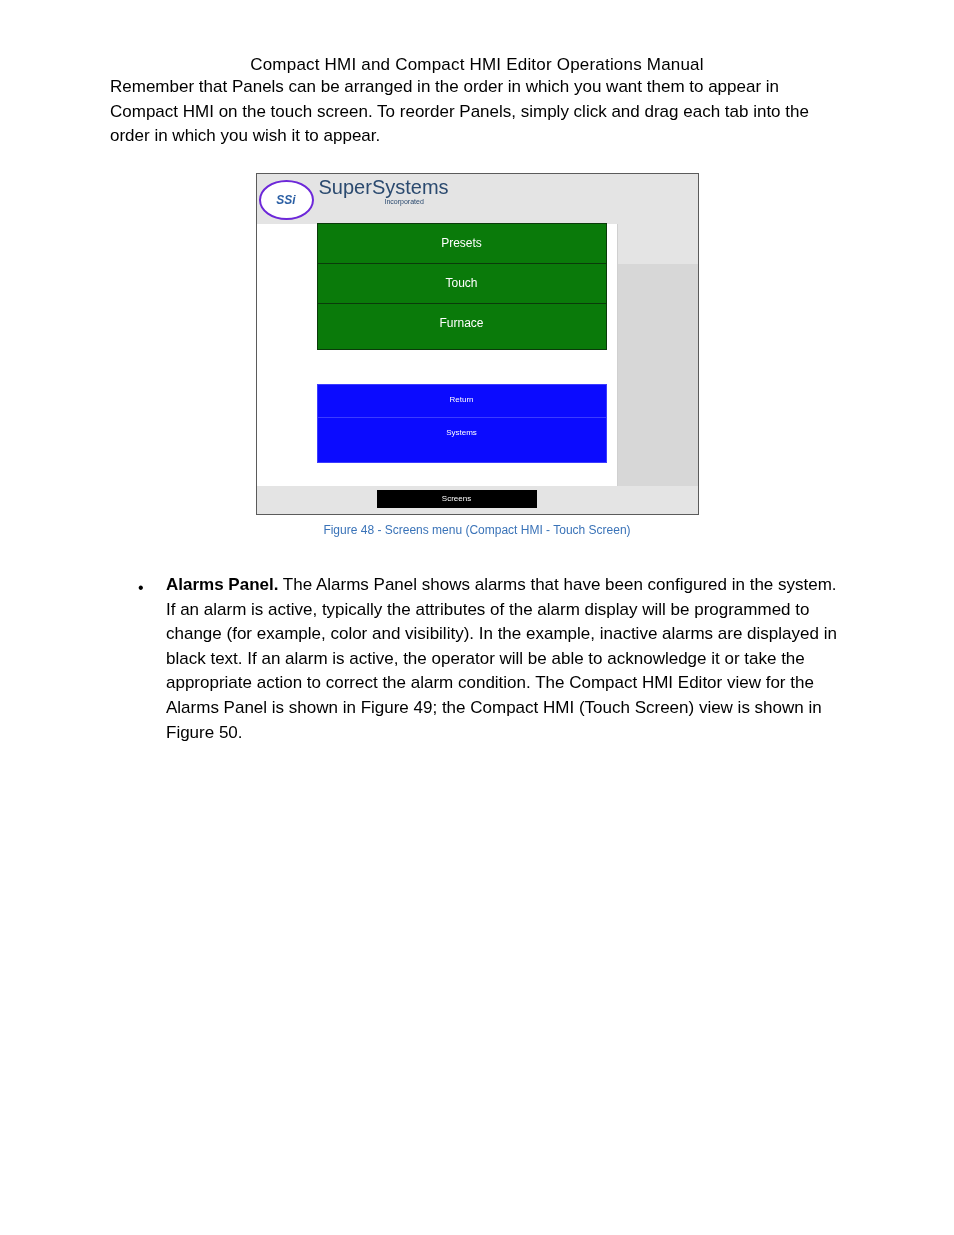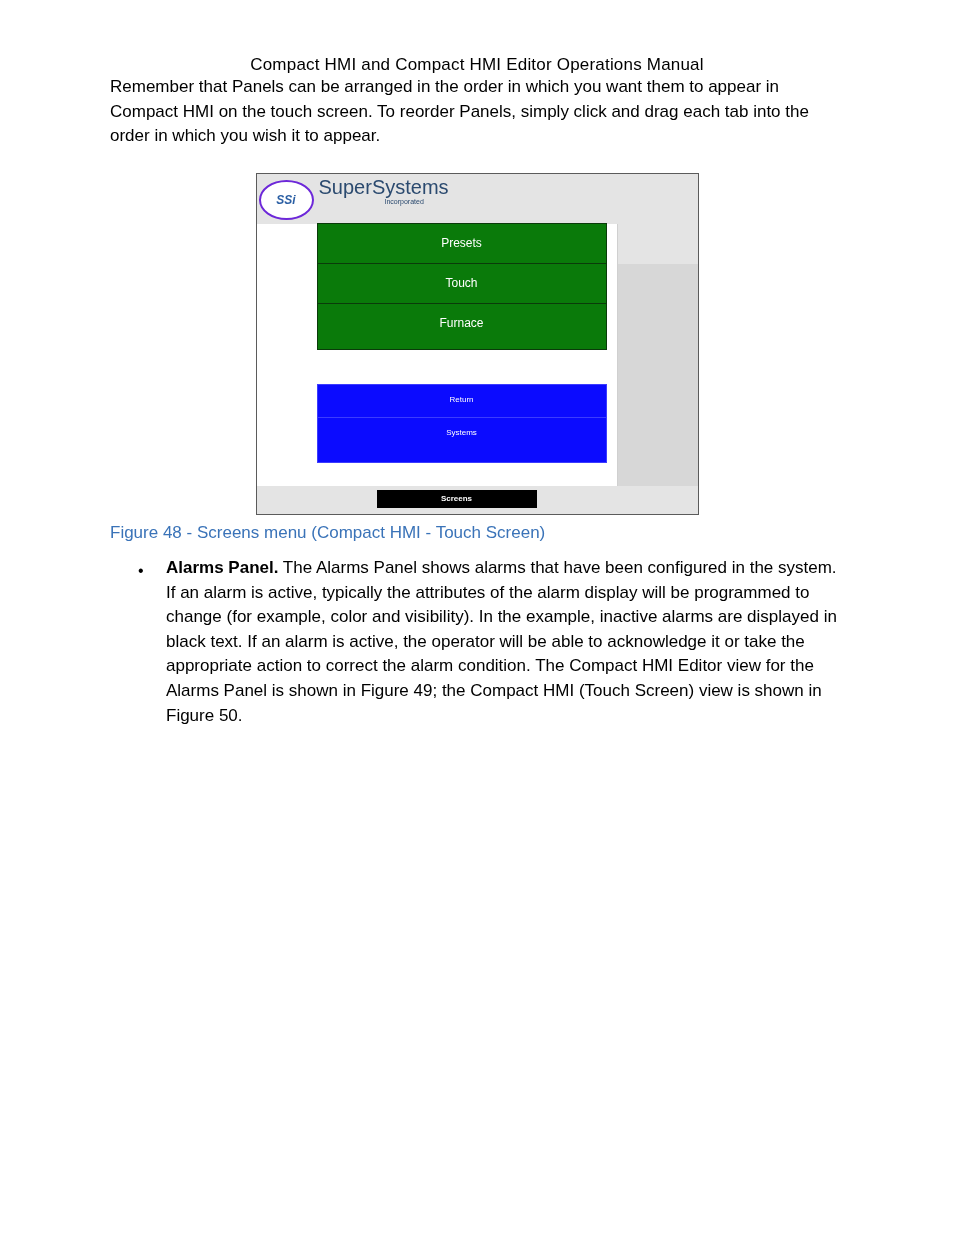--- a/index.html
+++ b/index.html
@@ -123,32 +123,32 @@
     left: 120px;
     bottom: 6px;
     width: 160px;
     height: 18px;
     background: #000;
     color: #fff;
     font-size: 8px;
     text-align: center;
     line-height: 18px;
     z-index: 6;
-    font-weight: bold;
   }
   .shot-outer {
     position: relative;
     height: 340px;
     overflow: hidden;
   }
 
   .caption {
+    text-align: center;
     color: #3a73b8;
-    font-size: 17px;
-    margin-bottom: 13px;
+    font-size: 12px;
+    margin-bottom: 36px;
   }
 
   
   .bullet-block {
     display: flex;
     margin-left: 28px;
     font-size: 17px;
     line-height: 1.45;
   }
   .bullet-dot {

